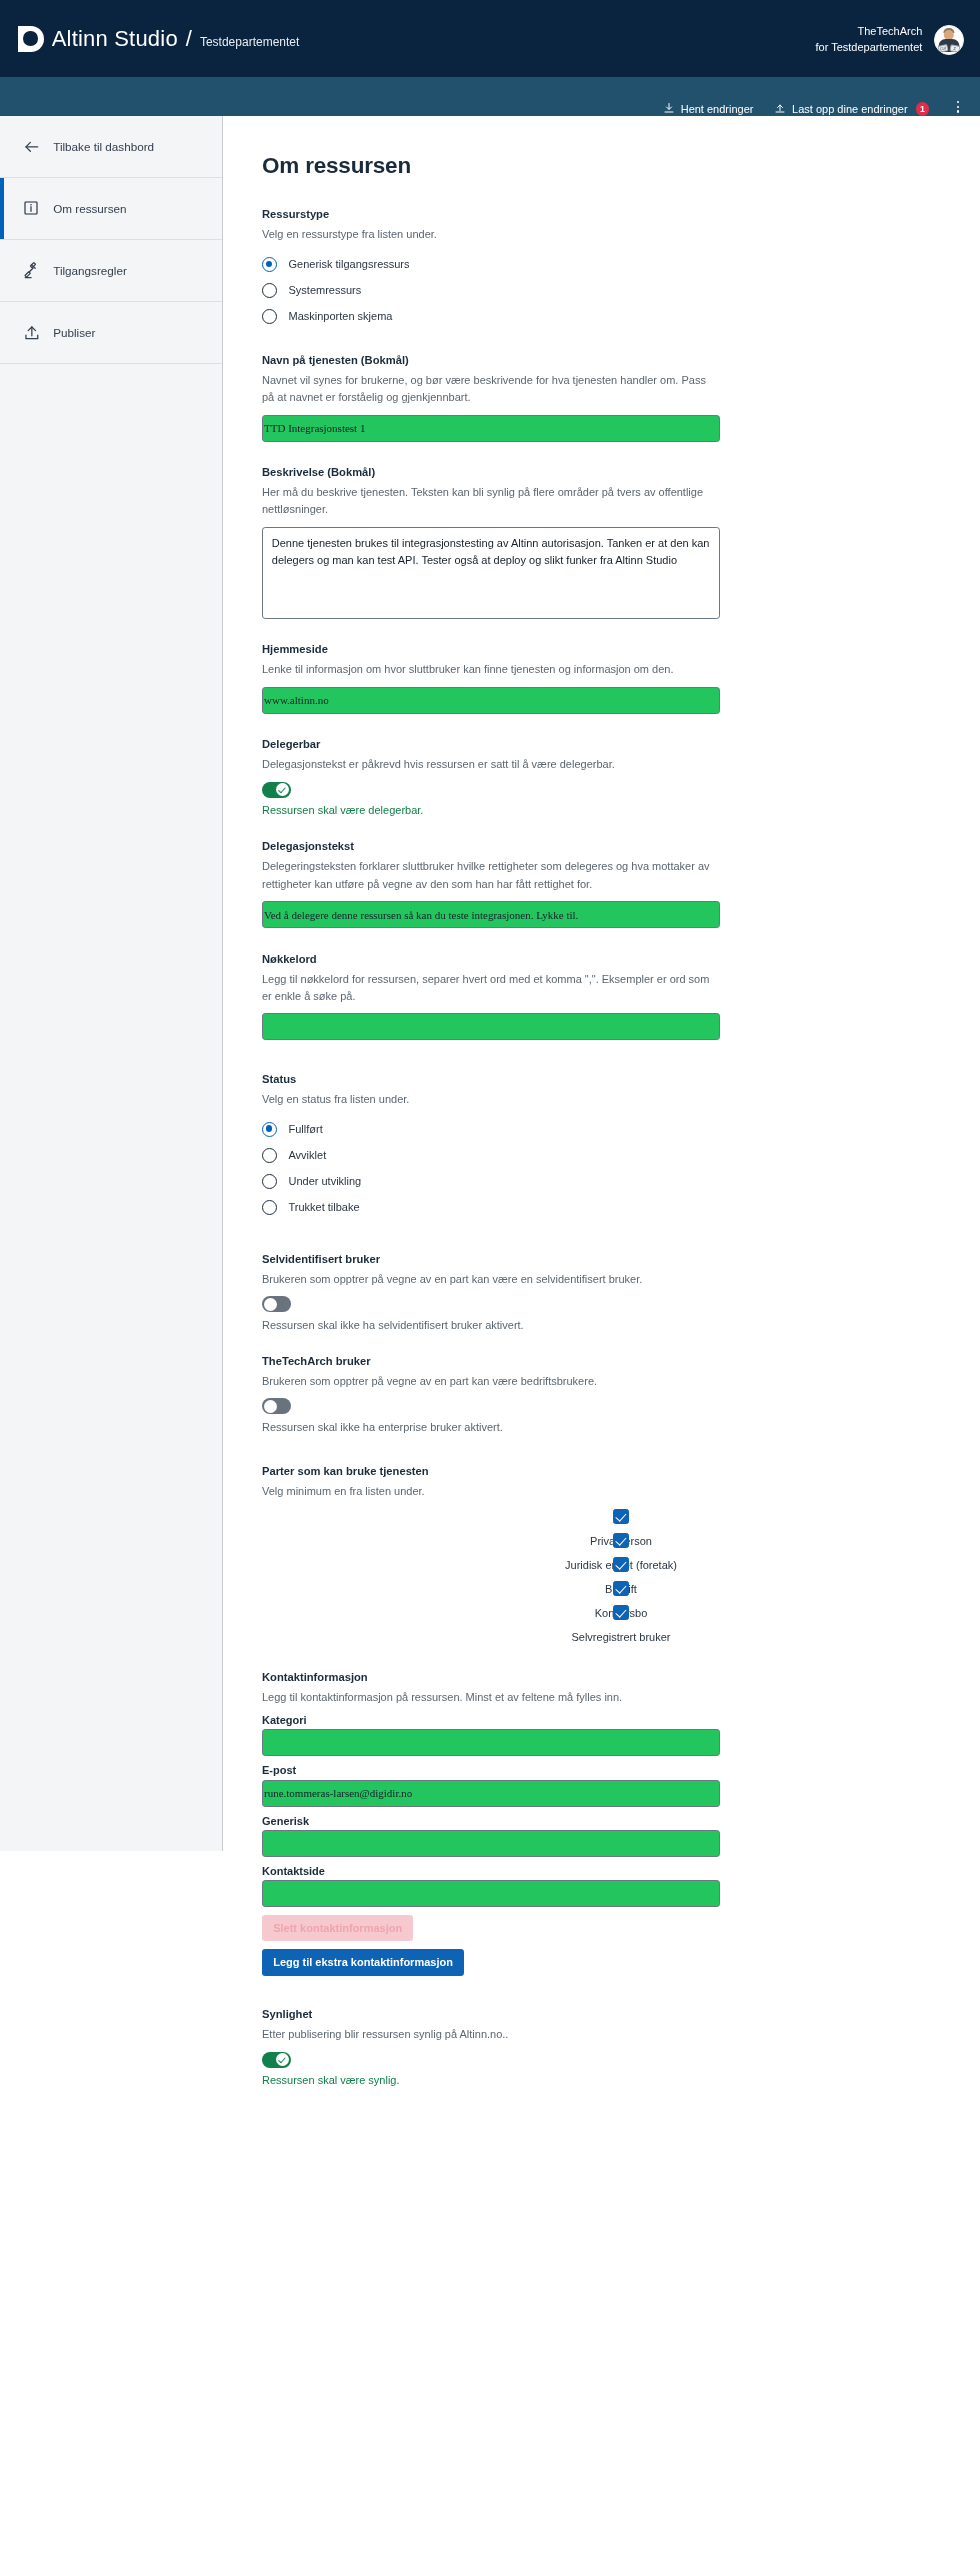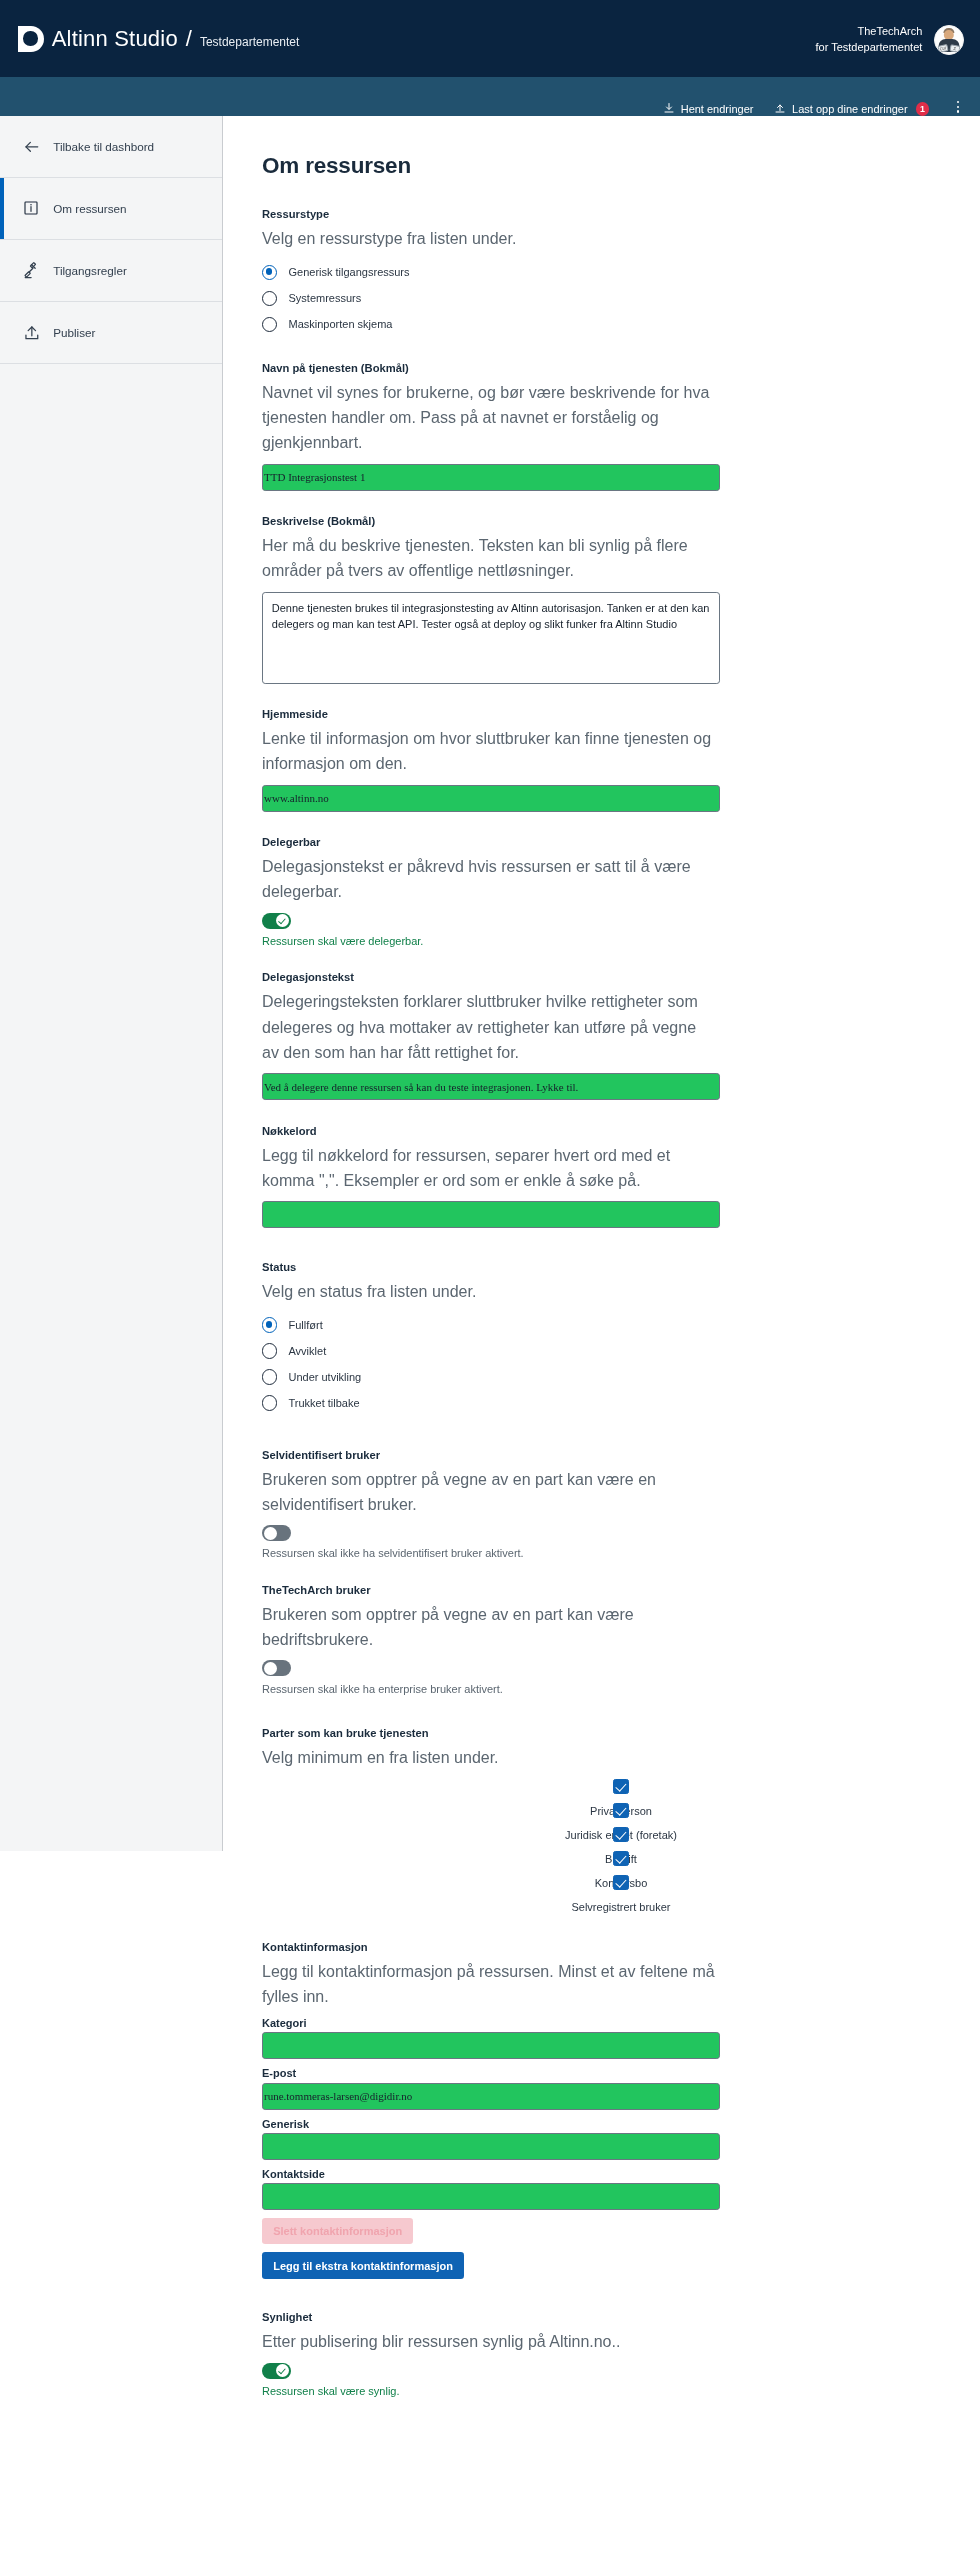--- a/index.html
+++ b/index.html
@@ -101,21 +101,21 @@
     background:#0062ba;
   }
   .side-ic{ width:17.7px; height:17.7px; flex:none; display:block; }
 
   
   .main{ flex:1; padding:37px 0 0 39px; }
   .page-title{ font-size:22.5px; font-weight:700; color:#1a2b3c; margin:0 0 27px 0; letter-spacing:-0.2px; }
 
   .field{ margin-bottom:22.5px; }
   .f-label{ font-size:11.2px; font-weight:700; color:#1a2b3c; margin-bottom:3.2px; line-height:1.5; }
-  .f-help{ font-size:16px; color:#5b6670; line-height:1.58; max-width:455px; margin-bottom:8px; }
+  .f-help{ font-size:11px; color:#5b6670; line-height:1.58; max-width:455px; margin-bottom:8px; }
   .f-sub-label{ font-size:11px; font-weight:700; color:#1a2b3c; margin:8px 0 3.2px; }
 
   .txt{
     width:458px; height:27px; border:0.8px solid #6a7682; border-radius:3.2px;
     background:#22c55e; font-family:Liberation Serif, serif; font-size:11px;
     color:#16202b; padding:0 1px; display:block;
   }
   .txt::placeholder{ color:#8c959d; }
   .area{
     width:458px; height:92px; border:0.8px solid #6a7682; border-radius:3.2px;

